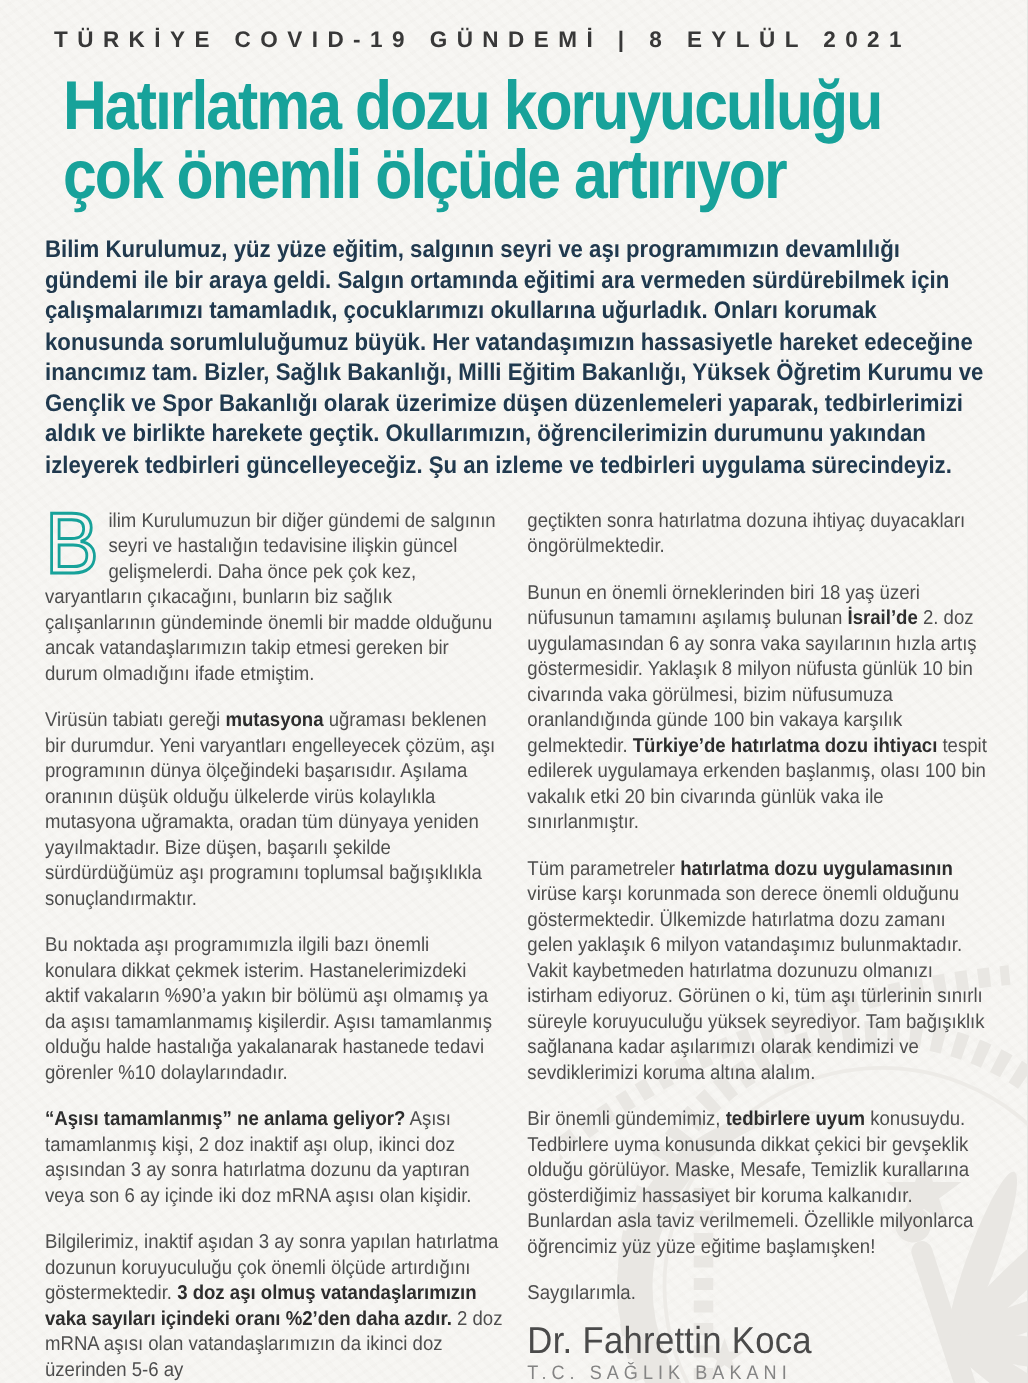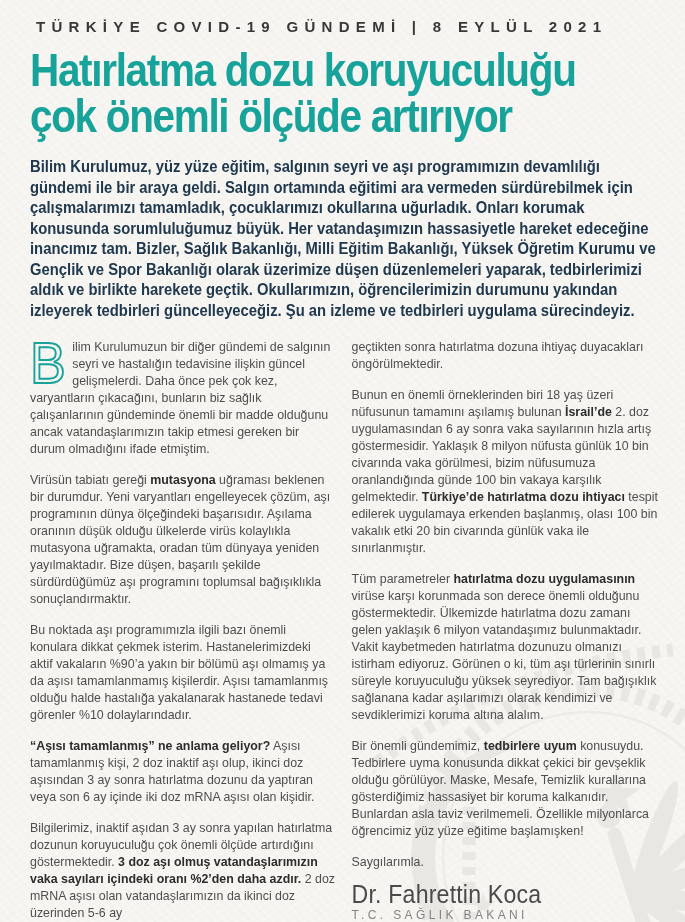--- a/index.html
+++ b/index.html
@@ -20,21 +20,21 @@
 
   .kicker {
     font-size: 15px;
     font-weight: bold;
     color: #383838;
     letter-spacing: 0.42em;
     white-space: nowrap;
     padding-left: 6px;
   }
 
-  .headline { margin-top: 13px; color: #17a29a; }
+  .headline { margin-top: 13px; color: #17a29a; margin-left: 12px; }
   .headline .tline {
     display: inline-block;
     font-size: 46px;
     font-weight: bold;
     letter-spacing: -1.5px;
     line-height: 45px;
     transform: scaleX(0.88);
     transform-origin: left center;
     white-space: nowrap;
   }

